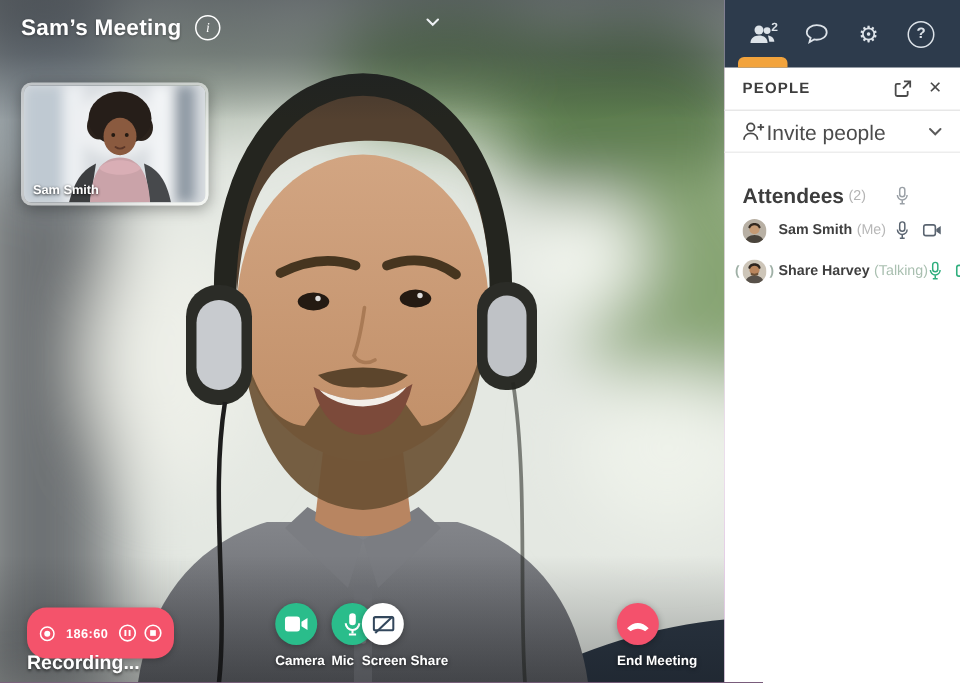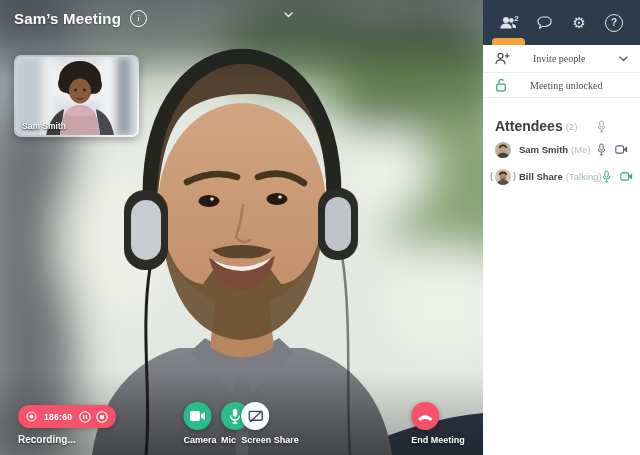--- a/index.html
+++ b/index.html
@@ -18,25 +18,25 @@
     display:flex;align-items:center;justify-content:center;font-family:"Liberation Serif",serif;font-style:italic;cursor:pointer;}
   .view-menu{position:absolute;top:12px;left:284px;display:flex;align-items:center;gap:7px;color:#eef1f4;
     font-size:12.5px;font-weight:bold;text-shadow:0 1px 2px rgba(0,0,0,.3);cursor:pointer;}
   
   .pip{position:absolute;top:55px;left:14px;width:121px;height:78px;border-radius:7px;cursor:move;
     border:2px solid rgba(255,255,255,.55);box-shadow:0 2px 10px rgba(0,0,0,.35);overflow:hidden;}
   .pip svg{position:absolute;top:0;left:0;}
   .pip-label{position:absolute;left:6px;bottom:4px;color:#fff;font-size:8.5px;font-weight:bold;
     text-shadow:0 1px 2px rgba(0,0,0,.85);}
   
-  .rec-pill{position:absolute;left:18px;top:405px;height:23px;padding:0 8px;border-radius:13px;background:#f4536b;
+  .rec-pill{position:absolute;left:18px;top:405px;height:34px;padding:0 8px;border-radius:13px;background:#f4536b;
     display:flex;align-items:center;gap:5px;color:#fff;box-shadow:0 1px 4px rgba(0,0,0,.25);}
   .rec-time{font-size:8.5px;font-weight:bold;letter-spacing:.3px;margin:0 2px;}
   .pill-btn{background:none;border:none;padding:0;display:flex;cursor:pointer;}
-  .rec-status{position:absolute;left:18px;top:434px;color:#fff;font-size:10px;font-weight:bold;
+  .rec-status{position:absolute;left:18px;top:434px;color:#fff;font-size:13px;font-weight:bold;
     text-shadow:0 1px 2px rgba(0,0,0,.55);}
   
   .ctrl{position:absolute;top:402px;transform:translateX(-50%);display:flex;flex-direction:column;align-items:flex-start;gap:5px;}
   .ctrl-cam{left:200px;}.ctrl-mic{left:235px;}.ctrl-share{left:270px;}.ctrl-end{left:438px;}
   .ctrl-btn{width:28px;height:28px;border-radius:50%;border:none;display:flex;align-items:center;
     justify-content:center;cursor:pointer;box-shadow:0 1px 5px rgba(0,0,0,.3);padding:0;}
   .btn-green{background:#2abd8b;}.btn-white{background:#fff;}.btn-red{background:#f4516c;}
   .ctrl-label{color:#fff;font-size:9px;font-weight:bold;text-shadow:0 1px 3px rgba(0,0,0,.65);white-space:nowrap;}
   
   .sidebar{position:absolute;top:0;right:0;width:157px;height:455px;background:#fff;}
@@ -46,21 +46,21 @@
     color:#dde3e9;background:none;border:none;font-size:15px;padding:0;}
   .glyph-circle{width:16px;height:16px;border:1.4px solid #dde3e9;border-radius:50%;font-size:10px;font-weight:bold;
     display:flex;align-items:center;justify-content:center;color:#dde3e9;}
   .tab-ind{position:absolute;left:9px;bottom:0;width:33px;height:7px;border-radius:4px 4px 0 0;background:#f2a33c;}
   .panel-hd{height:28px;display:flex;align-items:center;padding:0 12px;border-bottom:1px solid #e7e7e7;}
   .panel-title{font-size:10px;font-weight:bold;color:#3d3d3d;letter-spacing:.8px;flex:1;}
   .hd-btn{background:none;border:none;padding:0;margin-left:11px;display:flex;align-items:center;cursor:pointer;
     color:#4a4a4a;font-size:11px;line-height:1;}
   .p-row{display:flex;align-items:center;padding:0 12px;border-bottom:1px solid #ededed;color:#4c4c4c;cursor:pointer;}
   .row-invite{height:27px;}.row-lock{height:24px;cursor:default;}
-  .p-row .lbl{font-size:10px;margin-left:23px;font-family:Liberation Serif, serif;}
+  .p-row .lbl{font-size:14px;margin-left:1px;}
   .flex-sp{flex:1;}
   .att-hd{display:flex;align-items:center;padding:0 12px;margin-top:18px;height:20px;}
   .att-title{font-size:14px;font-weight:bold;color:#3d3d3d;}
   .att-count{font-size:9.5px;color:#b4b4b4;margin-left:3px;}
   .att-hd-mic{margin-left:auto;margin-right:22px;color:#9aa0a6;display:flex;}
   .att-row{display:flex;align-items:center;padding:0 12px;height:27px;}
   .att-avatar{position:relative;width:16px;height:16px;margin-right:8px;flex:none;}
   .talk-arc{position:absolute;top:2px;font-size:9px;color:#9fb0a6;font-weight:bold;}
   .arc-l{left:-5px;}.arc-r{right:-5px;}
   .att-name{font-size:9.5px;font-weight:bold;color:#3f3f3f;white-space:nowrap;}
@@ -259,41 +259,46 @@
       </button>
       <button class="sb-tab">
         <span>⚙</span>
       </button>
       <button class="sb-tab">
         <span class="glyph-circle">?</span>
       </button>
       <div class="tab-ind"></div>
     </div>
 
+    <div class="panel-hd">
+      <span class="panel-title">PEOPLE</span>
+      <button class="hd-btn">
+        <svg width="12" height="12" viewBox="0 0 12 12">
+          <path d="M4.4 2.9H2.1a1 1 0 0 0-1 1V10a1 1 0 0 0 1 1h6a1 1 0 0 0 1-1V7.6" fill="none" stroke="#4a4a4a" stroke-width="1.2"></path>
+          <path d="M6.6 1.2h4.2v4.2M10.6 1.4 6 6" fill="none" stroke="#4a4a4a" stroke-width="1.2"></path>
+          </svg>
+      </button>
+      <button class="hd-btn">
+        <span>✕</span>
+      </button>
+    </div>
 
     <div class="p-row row-invite">
       <svg width="15" height="13" viewBox="0 0 15 13">
         <circle cx="5.5" cy="3.8" r="2.5" fill="none" stroke="#4a4a4a" stroke-width="1.2"></circle>
         <path d="M1 12.2c0-2.7 2-4.3 4.5-4.3s4.5 1.6 4.5 4.3" fill="none" stroke="#4a4a4a" stroke-width="1.2"></path>
         <path d="M12.2 1.6v4.4M10 3.8h4.4" stroke="#4a4a4a" stroke-width="1.2"></path>
         </svg>
       <span class="lbl">Invite people</span>
       <span class="flex-sp"></span>
       <svg width="9" height="6" viewBox="0 0 9 6">
         <path d="M1 1l3.5 3.5L8 1" stroke="#5a5a5a" stroke-width="1.3" fill="none" stroke-linecap="round"></path>
         </svg>
     </div>
 
-    <div class="p-row row-lock">
-      <svg width="12" height="14" viewBox="0 0 12 14">
-        <rect x="1.8" y="6.2" width="8.4" height="6.6" rx="1.2" fill="none" stroke="#2fae7d" stroke-width="1.3"></rect>
-        <path d="M4 6V3.6a2.3 2.3 0 0 1 4.4-.9" fill="none" stroke="#2fae7d" stroke-width="1.3"></path>
-        </svg>
-      <span class="lbl">Meeting unlocked</span>
-    </div>
 
     <div class="att-hd">
       <span class="att-title">Attendees</span>
       <span class="att-count">(2)</span>
       <span class="att-hd-mic">
         <svg width="9" height="13" viewBox="0 0 10 14">
           <rect x="3.1" y="0.8" width="3.8" height="7" rx="1.9" stroke="currentColor" fill="none" stroke-width="1.1"></rect>
           <path d="M1.4 6.5a3.6 3.6 0 0 0 7.2 0" fill="none" stroke="currentColor" stroke-width="1.1"></path>
           <path d="M5 10.4v2M3.2 12.9h3.6" stroke="currentColor" stroke-width="1.1"></path>
           </svg>
@@ -347,21 +352,21 @@
           <g clip-path="url(#av2)">
             <rect width="16" height="16" fill="#cdc5b8"></rect>
             <circle cx="8" cy="6.8" r="3.4" fill="#b9855d"></circle>
             <path d="M8 2.5c2.5 0 4.1 1.5 4.1 3.3l-1.1.5c-.6-1.5-1.6-2.1-3-2.1s-2.4.6-3 2.1l-1.1-.5c0-1.8 1.6-3.3 4.1-3.3z" fill="#2e241e"></path>
             <path d="M5.5 8.5c1.5 1.3 3.5 1.3 5 0v1.8c-1.5 1-3.5 1-5 0z" fill="#6e5136"></path>
             <path d="M1.8 16c0-3.4 2.8-5.3 6.2-5.3s6.2 1.9 6.2 5.3z" fill="#58514a"></path>
           </g>
           </svg>
         <span class="talk-arc arc-r">)</span>
       </span>
-      <span class="att-name">Bill Share</span>
+      <span class="att-name">Share Harvey</span>
       <span class="att-tag">(Talking)</span>
       <span class="att-icons">
         <button>
           <svg width="9" height="13" viewBox="0 0 10 14">
             <rect x="3.1" y="0.8" width="3.8" height="7" rx="1.9" stroke="currentColor" fill="none" stroke-width="1.1"></rect>
             <path d="M1.4 6.5a3.6 3.6 0 0 0 7.2 0" fill="none" stroke="currentColor" stroke-width="1.1"></path>
             <path d="M5 10.4v2M3.2 12.9h3.6" stroke="currentColor" stroke-width="1.1"></path>
             </svg>
         </button>
         <button>

